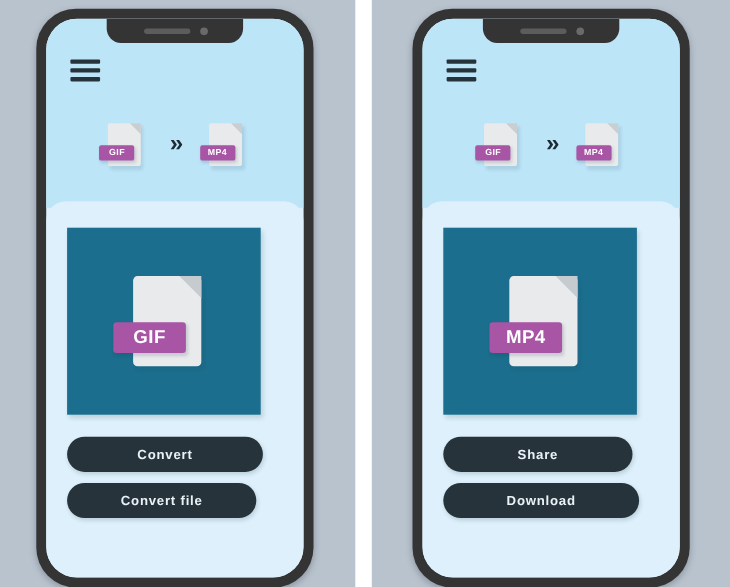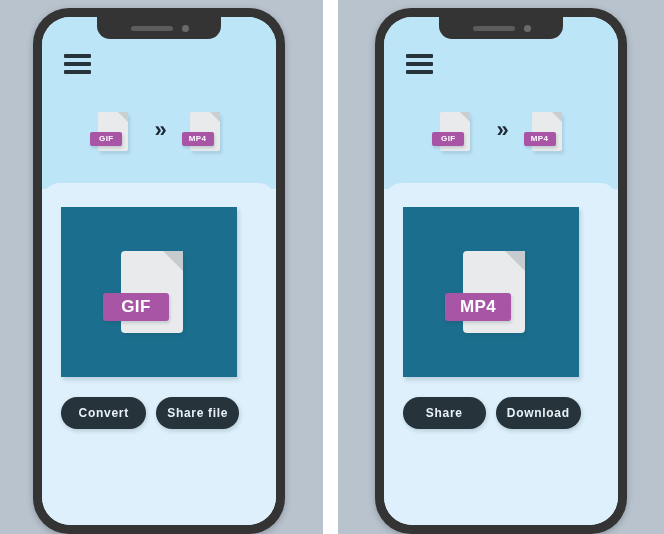--- a/index.html
+++ b/index.html
@@ -227,21 +227,21 @@
     border-radius: 3px;
   }
 
   
   .actions {
     position: absolute;
     left: 19px;
     top: 214px;
     width: 178px;
     display: flex;
-    flex-direction: row;
+    flex-direction: column;
     gap: 10px;
   }
   .btn {
     width: 100%;
     height: 32px;
     border: none;
     border-radius: 18px;
     background: #26333b;
     color: #e9f2f6;
     font-family: "Liberation Sans", sans-serif;
@@ -297,21 +297,21 @@
 
         <div class="preview-box">
           <div class="file-icon large">
             <div class="fold"></div>
             <div class="badge">GIF</div>
           </div>
         </div>
 
         <div class="actions">
           <button class="btn">Convert</button>
-          <button class="btn secondary">Share file</button>
+          <button class="btn secondary">Convert file</button>
         </div>
       </div>
 
     </div>
   </div>
 
   <div class="phone right">
     <div class="screen">
 
       <div class="notch">

